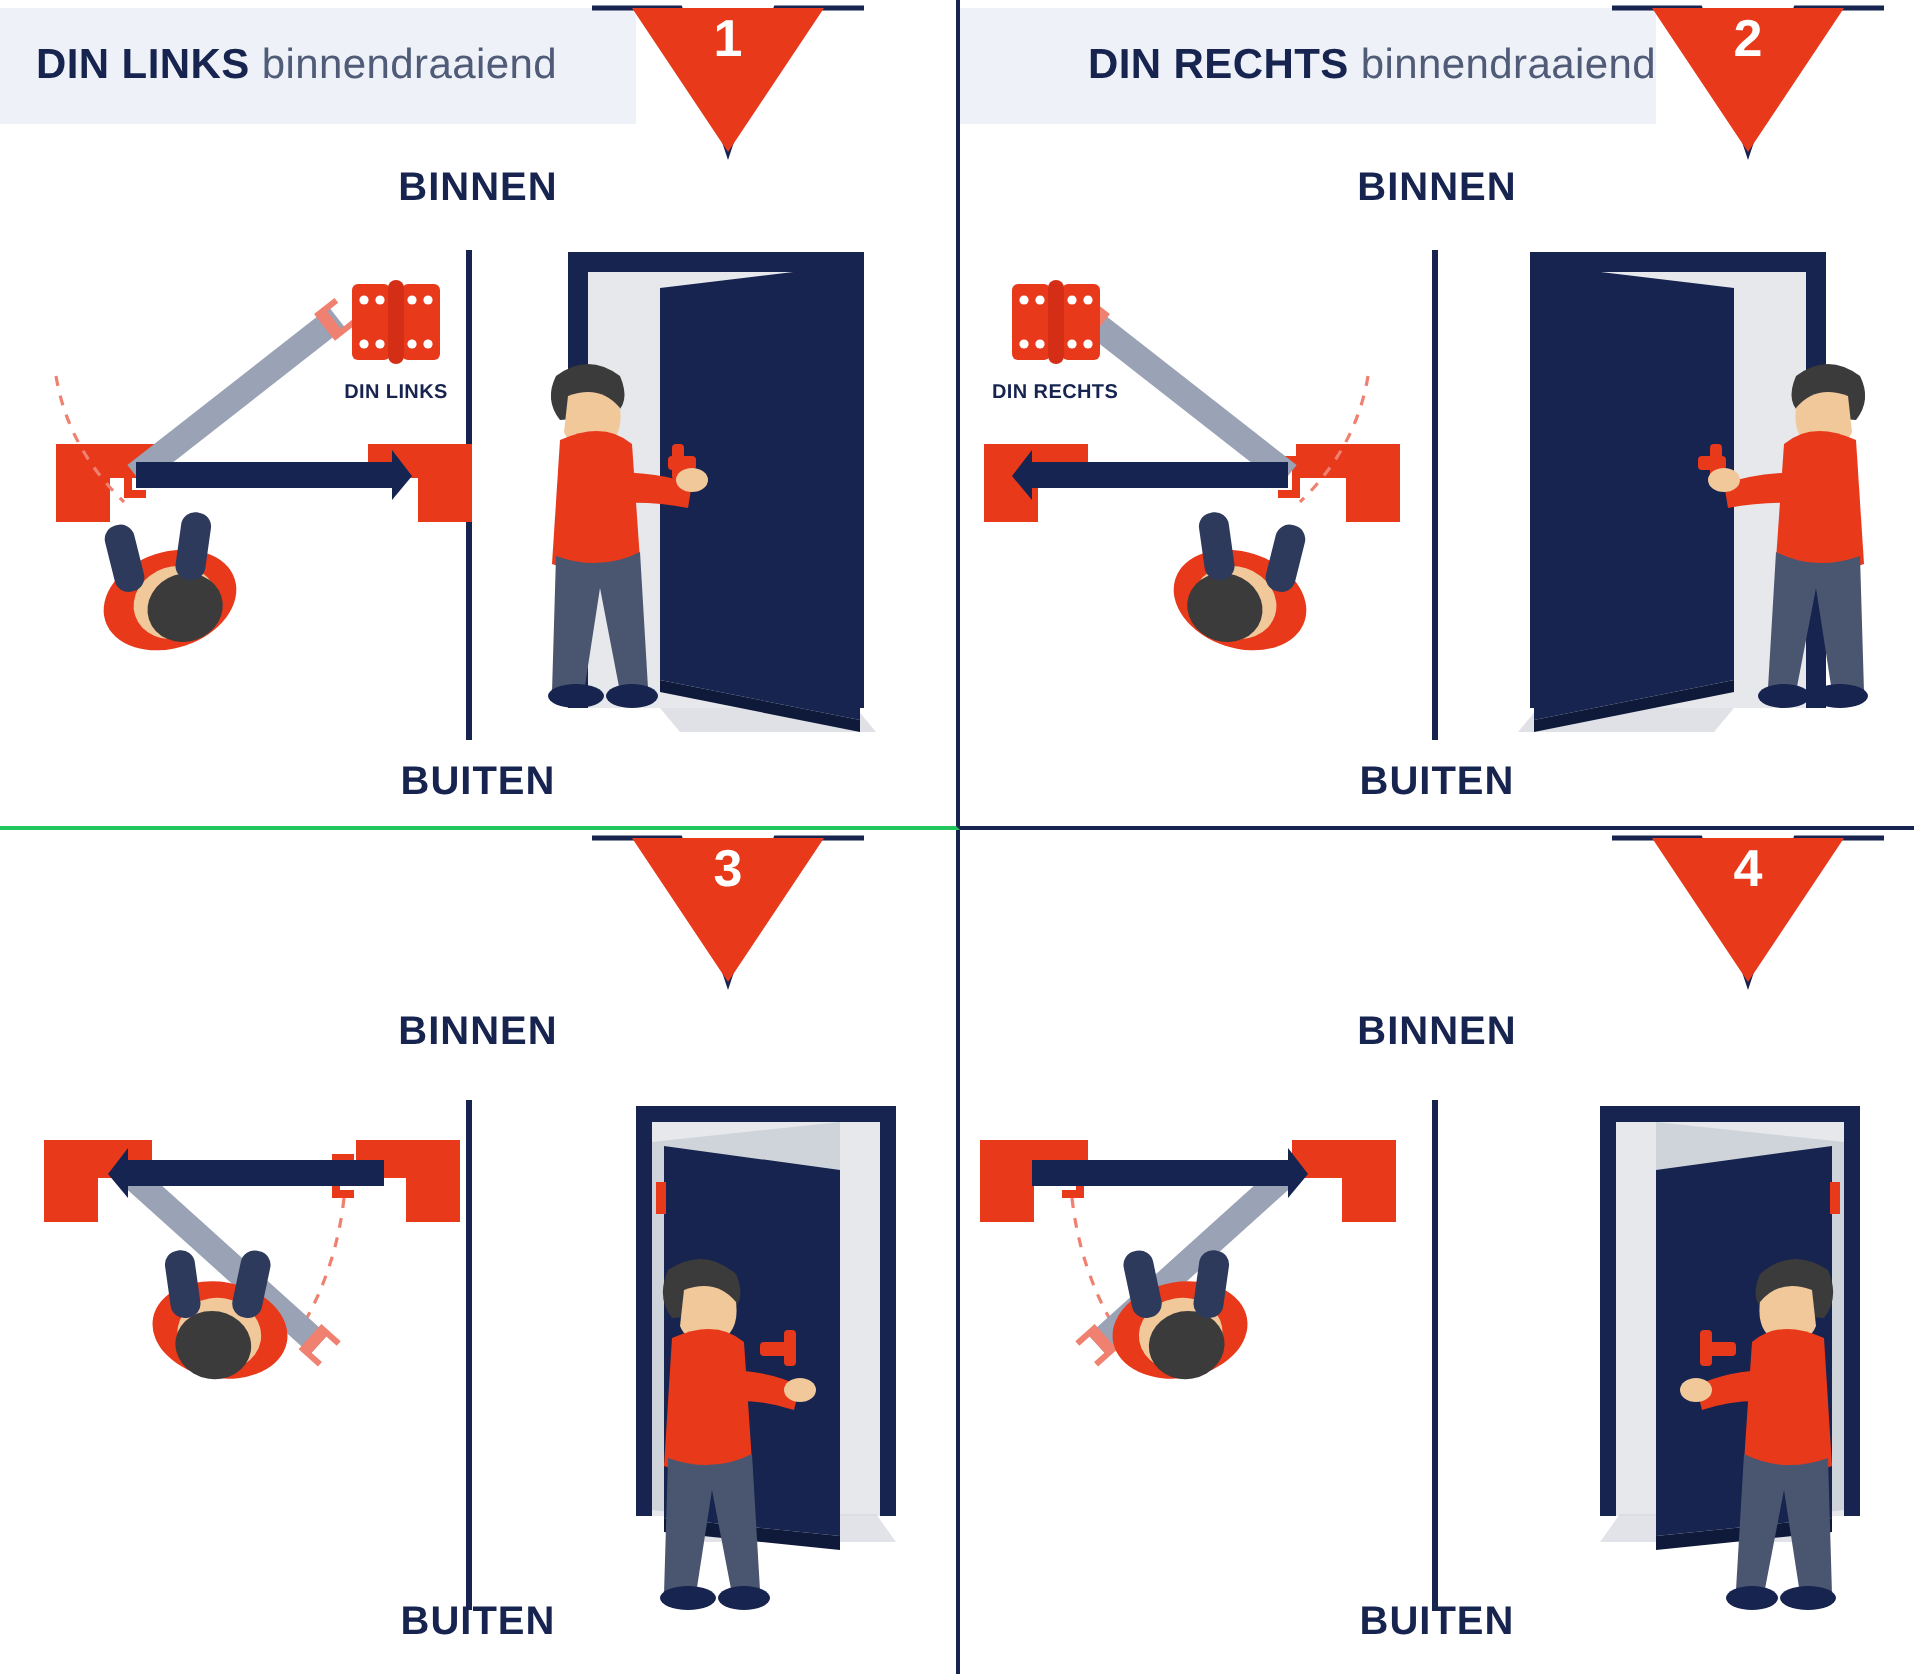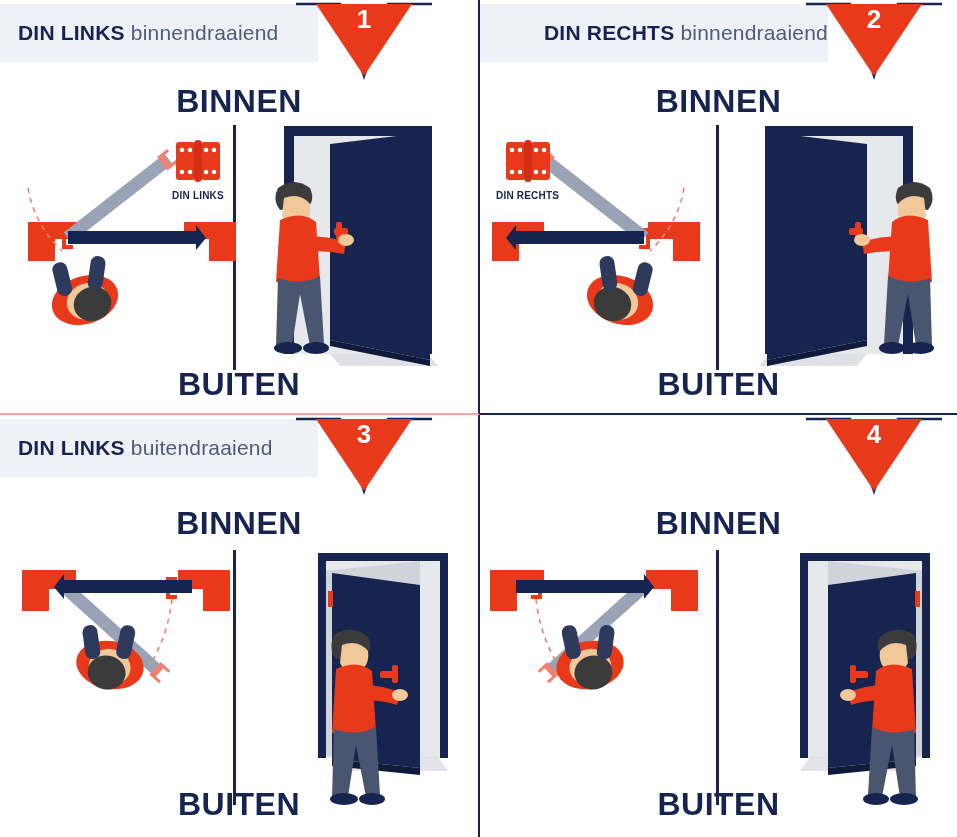--- a/index.html
+++ b/index.html
@@ -6,21 +6,21 @@
   body{
     width:957px;height:837px;overflow:hidden;
     font-family:"Liberation Sans", sans-serif;
     color:#16244f;
   }
   .grid{
     position:relative;width:957px;height:837px;
     display:grid;grid-template-columns:480px 477px;grid-template-rows:415px 422px;
   }
   .panel{position:relative;overflow:hidden;box-sizing:border-box;}
-  .panel.p1{border-right:2px solid #16244f;border-bottom:2px solid #fca5a5;}
+  .panel.p1{border-right:2px solid #16244f;border-bottom:2px solid #22c55e;}
   .panel.p2{border-bottom:2px solid #16244f;}
   .panel.p3{border-right:2px solid #16244f;}
   .panel.p4{}
 
   
   .hdr{
     position:absolute;left:0;top:4px;height:58px;
     background:#eef1f7;display:flex;align-items:center;
     padding-left:18px;box-sizing:border-box;
   }
@@ -37,21 +37,21 @@
   .notch svg{display:block;}
   .badge-num{
     position:absolute;top:4px;left:44px;width:48px;text-align:center;
     color:#ffffff;font-size:26px;font-weight:bold;line-height:30px;
     pointer-events:none;
   }
 
   
   .lbl{
     position:absolute;width:100%;text-align:center;
-    font-size:32px;font-weight:bold;color:#16244f;letter-spacing:.5px;
+    font-size:20px;font-weight:bold;color:#16244f;letter-spacing:.5px;
   }
   .p1 .lbl-top,.p2 .lbl-top{top:83px;}
   .p3 .lbl-top,.p4 .lbl-top{top:505px;}
   .lbl-top{top:83px;}
   .lbl-bot{bottom:14px;}
   .p1 .lbl-bot,.p2 .lbl-bot{bottom:10px;}
 
   
   .vdiv{position:absolute;width:3px;background:#16244f;}
   .p1 .vdiv,.p2 .vdiv{left:233px;top:125px;height:245px;}
@@ -246,26 +246,20 @@
           <ellipse cx="86" cy="60" rx="8" ry="6" fill="#f0c89a"></ellipse>
           <path d="M18 98 q22 8 42 -2 l4 68 -14 2 -10 -52 -8 52 -16 0 Z" fill="#4a5670"></path>
           <ellipse cx="28" cy="168" rx="14" ry="6" fill="#16244f"></ellipse>
           <ellipse cx="56" cy="168" rx="13" ry="6" fill="#16244f"></ellipse>
         </g>
       </svg>
     </div>
   </div>
 
   <div class="panel p3">
-    <div class="hdr">
-      <div class="hdr-txt">
-        <span class="b">DIN LINKS</span>
-        <span class="n">buitendraaiend</span>
-      </div>
-    </div>
     <div class="notch">
       <svg width="136" height="80" viewBox="0 0 136 80">
         <path d="M0 4 L44 4 L68 76 L92 4 L136 4" fill="none" stroke="#16244f" stroke-width="2.5"></path>
         <path d="M20 4 L116 4 L68 76 Z" fill="#e8391b"></path>
       </svg>
       <div class="badge-num">3</div>
     </div>
 
     <div class="lbl lbl-top" style="top:90px">BINNEN</div>
     <div class="lbl lbl-bot">BUITEN</div>

